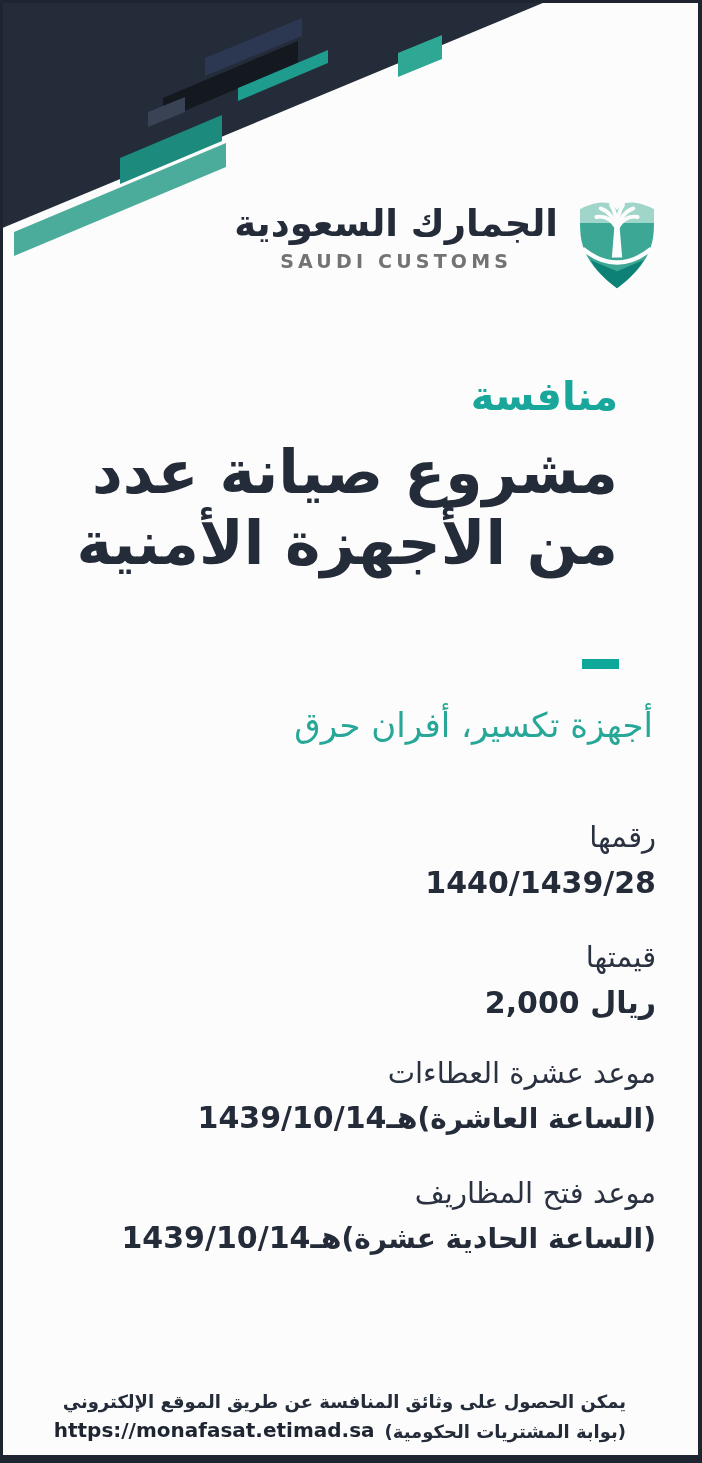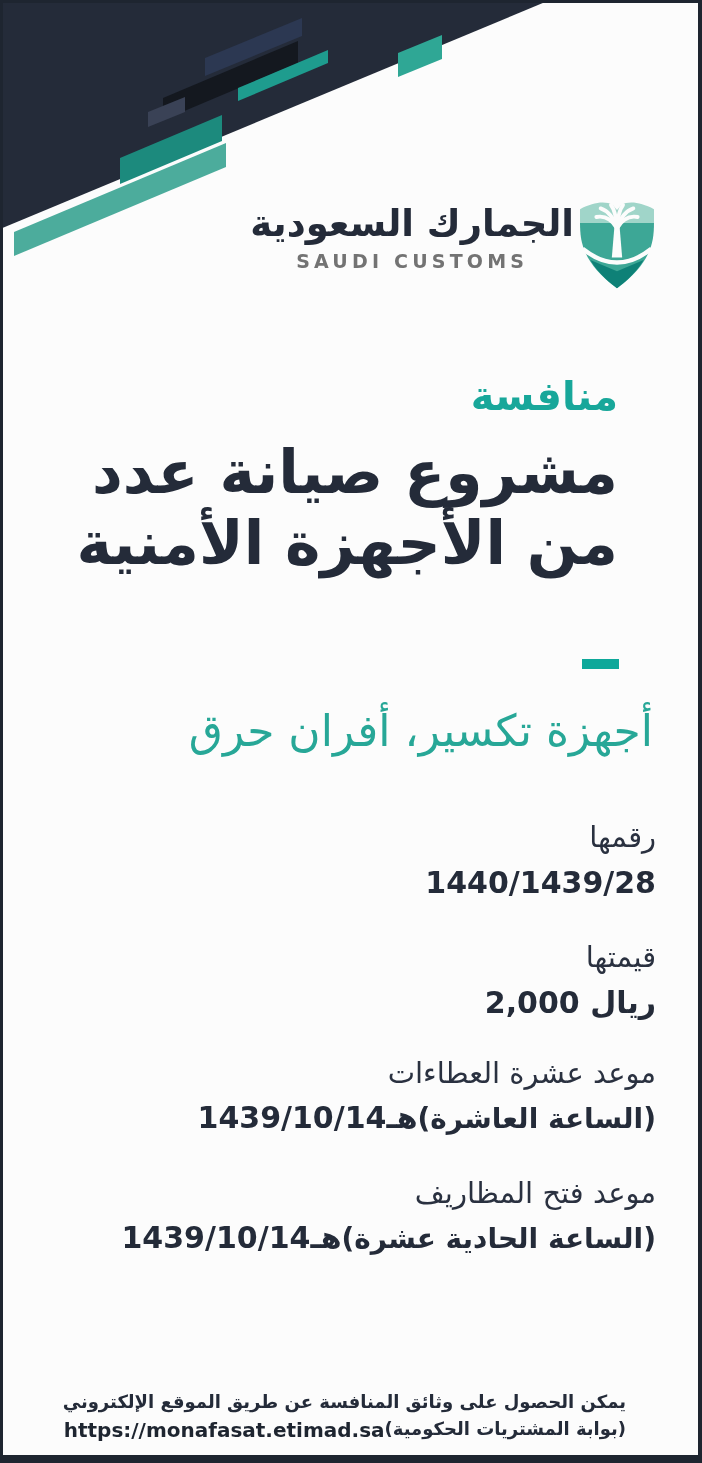--- a/index.html
+++ b/index.html
@@ -7,43 +7,43 @@
     width:702px;height:1463px;position:relative;overflow:hidden;
     background:#FCFCFC;
     border:solid #1E2530;border-width:3px 4px 8px 3px;box-sizing:border-box;
     font-family:"DejaVu Sans","Liberation Sans",sans-serif;
     color:#242B39;
   }
   .abs{position:absolute;}
   
   .deco{left:-3px;top:-3px;width:702px;height:340px;pointer-events:none;}
   
-  .logo-row{top:194px;right:38px;display:flex;flex-direction:row-reverse;align-items:flex-start;}
+  .logo-row{top:194px;right:38px;display:flex;flex-direction:row-reverse;align-items:flex-start;gap:16px;}
   .logo-text{text-align:right;margin-top:4px;}
   .brand-ar{font-size:37px;font-weight:700;color:#242B39;line-height:46px;white-space:nowrap;}
   .brand-en{font-size:19px;font-weight:600;color:#737373;letter-spacing:4.2px;margin-top:3px;white-space:nowrap;text-align:center;}
   .shield{width:86px;height:95px;display:block;}
   
   .kicker{top:370px;right:80px;font-size:40px;font-weight:700;color:#18A79A;text-align:right;}
   .title{top:434px;right:80px;text-align:right;font-size:60px;font-weight:700;line-height:71px;color:#242B39;}
   .title span{display:block;}
   .dash{top:656px;right:79px;width:37px;height:10px;background:#0EA89A;}
-  .subtitle{top:702px;right:45px;font-size:44px;font-weight:500;color:#27A797;text-align:right;}
+  .subtitle{top:702px;right:45px;font-size:34px;font-weight:500;color:#27A797;text-align:right;}
   
   .section{right:42px;text-align:right;}
   .sec-label{font-size:29px;font-weight:500;color:#2A3140;line-height:36px;}
   .sec-value{margin-top:9px;font-size:30px;font-weight:700;color:#242B39;line-height:38px;}
   .value-line{display:flex;flex-direction:row;justify-content:flex-end;align-items:baseline;margin-top:9px;}
   .value-line .date{font-size:30px;font-weight:700;color:#242B39;}
   .value-line .note{font-size:28px;font-weight:700;color:#242B39;}
   .s1{top:816px;} .s2{top:936px;} .s3{top:1052px;} .s4{top:1172px;}
   
   .footer{top:1386px;right:72px;text-align:right;}
   .footer-line1{font-size:18px;font-weight:600;color:#242B39;line-height:26px;}
-  .footer-line2{display:flex;flex-direction:row;justify-content:flex-end;align-items:flex-start;margin-top:3px;}
+  .footer-line2{display:flex;flex-direction:row;justify-content:flex-end;align-items:flex-end;gap:10px;margin-top:3px;}
   .footer-url{font-size:20px;font-weight:700;color:#1E2530;}
   .footer-note{font-size:18px;font-weight:600;color:#242B39;}
 </style>
 </head>
 <body>
 
 <svg class="abs deco" viewBox="0 0 702 340" xmlns="http://www.w3.org/2000/svg" aria-hidden="true">
   <polygon points="0,0 550,0 0,229" fill="#242B39"></polygon>
   <polygon points="163,98 298,41 298,63 163,120" fill="#14181F"></polygon>
   <polygon points="205,58 302,18 302,36 205,76" fill="#2C3852"></polygon>

